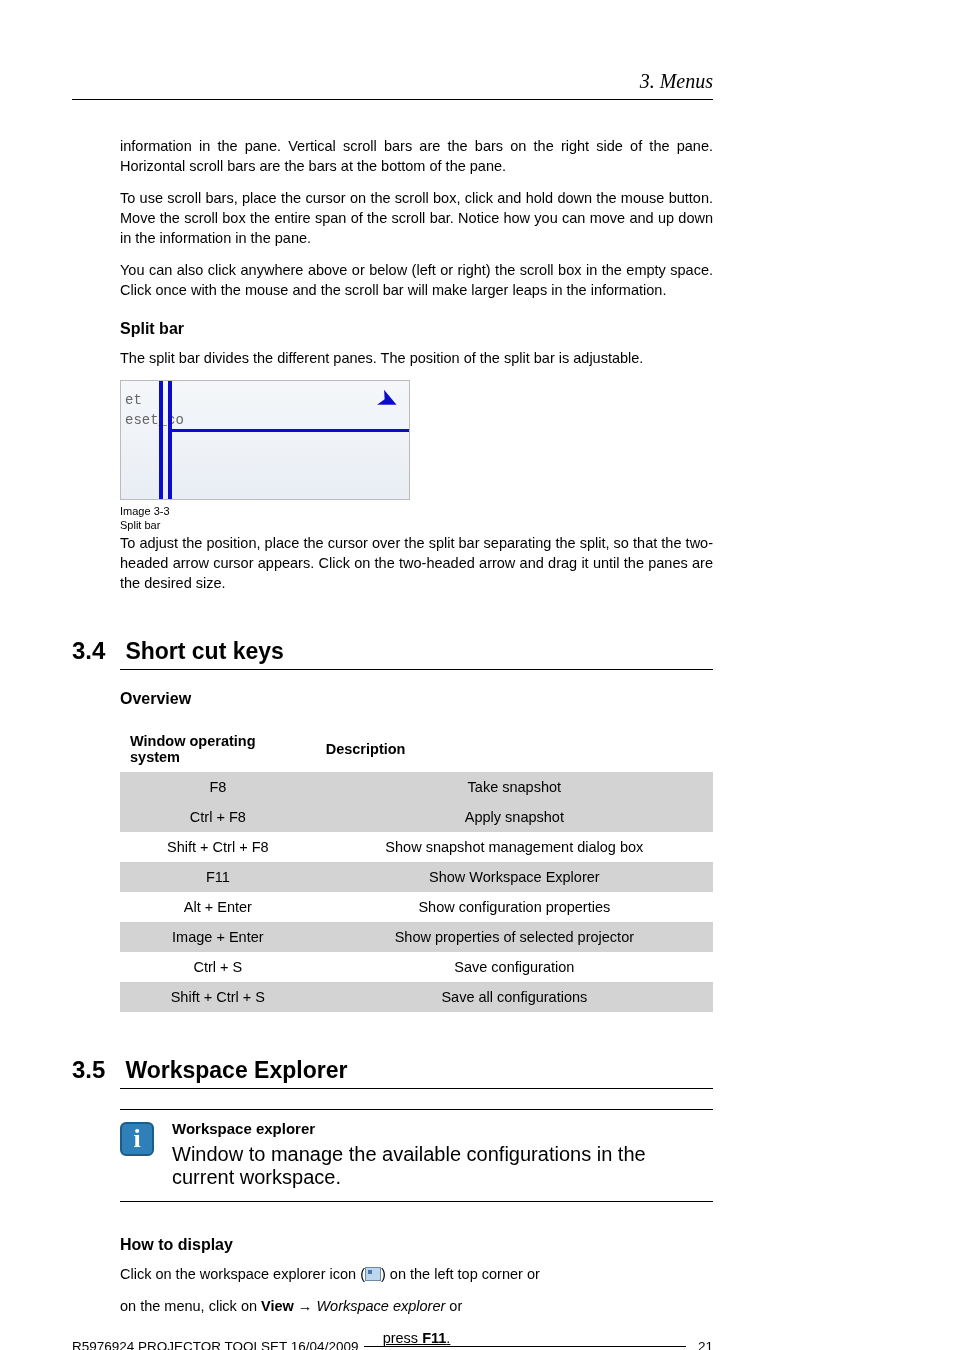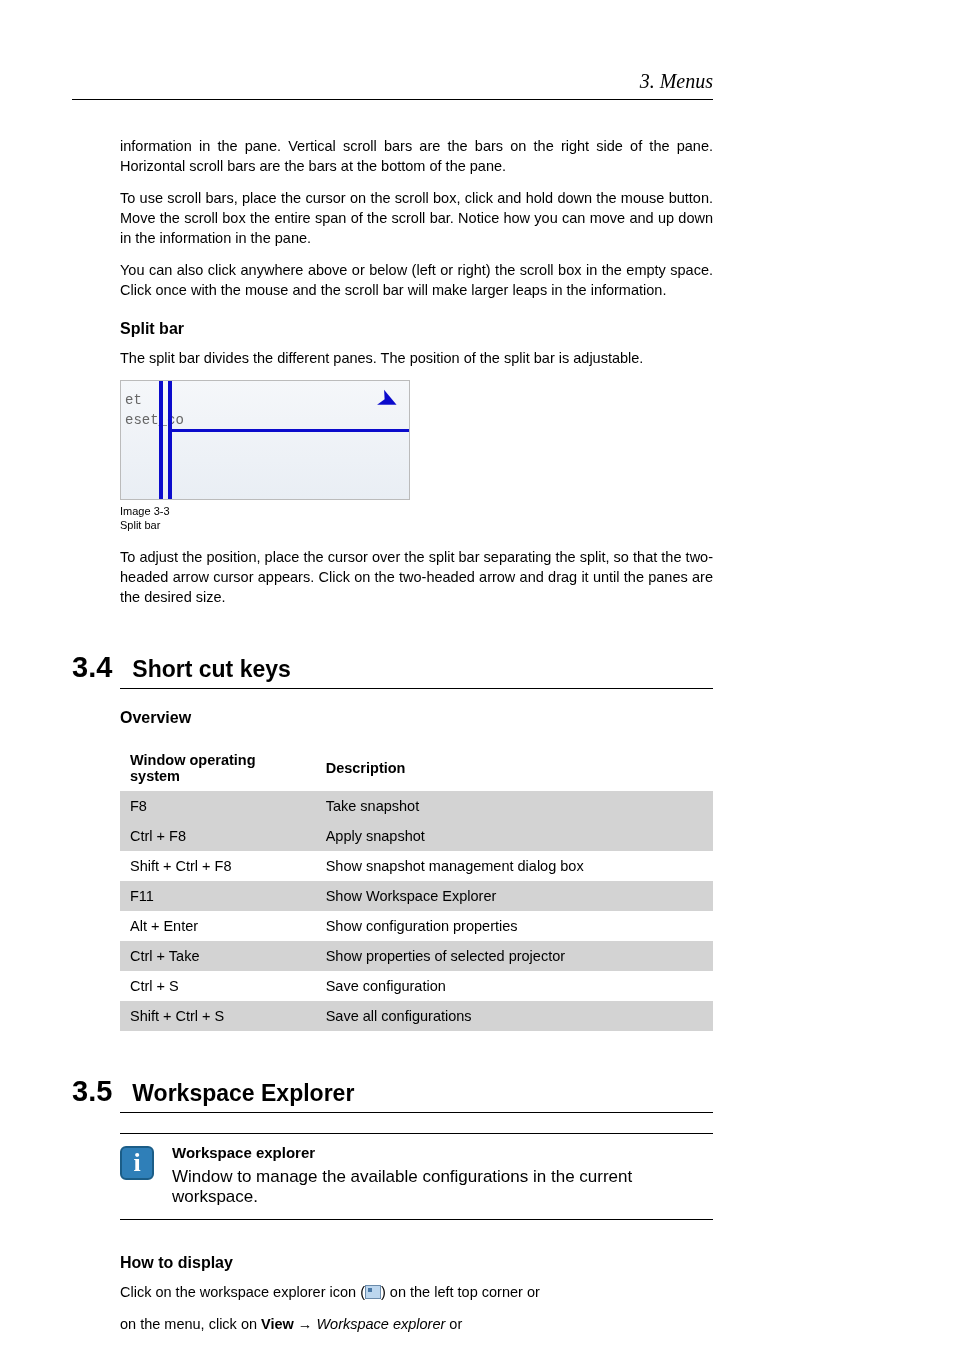--- a/index.html
+++ b/index.html
@@ -9,28 +9,28 @@
   .header-rule { border: none; border-top: 1.5px solid #000; margin-bottom: 36px; }
   .body-area { padding-left: 48px; }
   .para { font-size: 14.5px; line-height: 1.38; text-align: justify; margin-bottom: 12px; }
   .heading3 { font-size: 16px; font-weight: bold; margin-top: 20px; margin-bottom: 10px; }
   .img-placeholder { width: 290px; height: 120px; background: linear-gradient(180deg,#f5f7fa 0%,#e9eef4 100%); border: 1px solid #bbb; position: relative; margin-top: 6px; overflow:hidden;}
   .img-split-v { position:absolute; left:38px; top:0; width:4px; height:100%; background:#0b0bcc; }
   .img-split-v2 { position:absolute; left:47px; top:0; width:4px; height:100%; background:#0b0bcc; }
   .img-split-h { position:absolute; left:50px; top:48px; right:0; height:3px; background:#0b0bcc; }
   .img-arrow { position:absolute; right:10px; top:4px; font-size:26px; color:#0b0bcc; transform: rotate(25deg);}
   .img-txt { position:absolute; left:4px; top:10px; font-size:14px; color:#666; line-height:1.4;font-family:Liberation Mono, monospace;}
-  .caption { font-size: 11px; line-height: 1.3; color: #000; margin-top: 4px; margin-bottom: 14px; }
+  .caption { font-size: 11px; line-height: 1.3; color: #000; margin-top: 4px; }
   .sec-title-row { display: flex; align-items: baseline; gap: 20px; margin-top: 44px; margin-bottom: 0; }
-  .sec-num { font-size: 29px; font-weight: bold; }
+  .sec-num { font-size: 24px; font-weight: bold; }
   .sec-title { font-size: 23px; font-weight: bold; }
   .sec-rule { border: none; border-top: 1.5px solid #000; margin-top: 4px; margin-bottom: 20px; margin-left: 48px; }
   table.keys { width: 100%; border-collapse: collapse; font-size: 14.5px; margin-top: 18px; }
   table.keys th { text-align: left; font-weight: bold; padding: 7px 10px; background: #fff; }
-  table.keys td { padding: 7px 10px; }
+  table.keys td { padding: 7px 10px; text-align: center; }
   table.keys tr.alt td { background: #d3d3d3; }
   .info-box { border-top: 1.5px solid #000; border-bottom: 1.5px solid #000; margin-top: 12px; padding: 10px 0 12px 0; display: flex; gap: 18px; align-items: flex-start; }
   .info-icon { width: 34px; height: 34px; border-radius: 6px; background: #2f7fb8; display: flex; align-items: center; justify-content: center; color: #fff; font-size: 26px; font-weight: bold; border: 2px solid #1b5d87; flex-shrink: 0; margin-top: 2px; font-family: "Times New Roman", serif;}
   .info-content { flex: 1; }
   .info-content .title { font-weight: bold; font-size: 15px; margin-bottom: 6px; }
   .inline-icon { display: inline-block; width: 16px; height: 14px; background: #bcd6ee; border: 1px solid #6a8aaa; vertical-align: -2px; position:relative;}
   .inline-icon::after{content:""; position:absolute; left:2px; top:2px; width:4px; height:4px; background:#4a78a5;}
   .footer { position: absolute; left: 72px; right: 72px; bottom: 46px; display: flex; align-items: center; font-size: 13.5px; text-align: center; }
   .footer .line { flex: 1; border-top: 1px solid #000; margin: 0 6px; height: 0; }
   .footer .pagenum { padding-left: 6px; }
@@ -95,21 +95,21 @@
       </tr>
       <tr class="alt">
         <td>F11</td>
         <td>Show Workspace Explorer</td>
       </tr>
       <tr>
         <td>Alt + Enter</td>
         <td>Show configuration properties</td>
       </tr>
       <tr class="alt">
-        <td>Ctrl + Take</td>
+        <td>Image + Enter</td>
         <td>Show properties of selected projector</td>
       </tr>
       <tr>
         <td>Ctrl + S</td>
         <td>Save configuration</td>
       </tr>
       <tr class="alt">
         <td>Shift + Ctrl + S</td>
         <td>Save all configurations</td>
       </tr>
@@ -121,21 +121,21 @@
     <span class="sec-num">3.5</span>
     <span class="sec-title">Workspace Explorer</span>
   </div>
   <hr class="sec-rule">
 
   <div class="body-area">
     <div class="info-box">
       <div class="info-icon">i</div>
       <div class="info-content">
         <div class="title">Workspace explorer</div>
-        <div style="font-size:17px;">Window to manage the available configurations in the current workspace.</div>
+        <div style="font-size:20px;">Window to manage the available configurations in the current workspace.</div>
       </div>
     </div>
 
     <div class="spacer-14"></div>
     <div class="heading3">How to display</div>
 
     <p class="para" style="text-align:left;">
       <span>Click on the workspace explorer icon (</span><span class="inline-icon"></span><span>) on the left top corner or</span>
     </p>
     <p class="para" style="text-align:left;">

